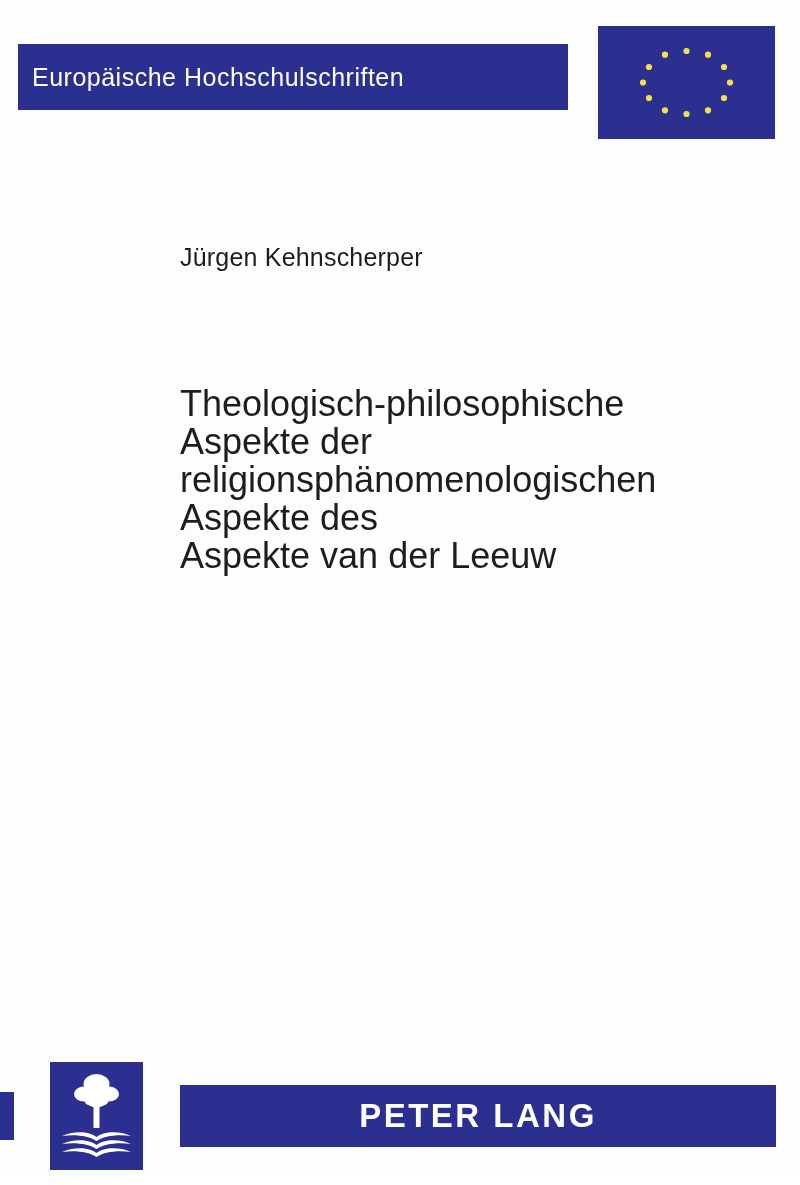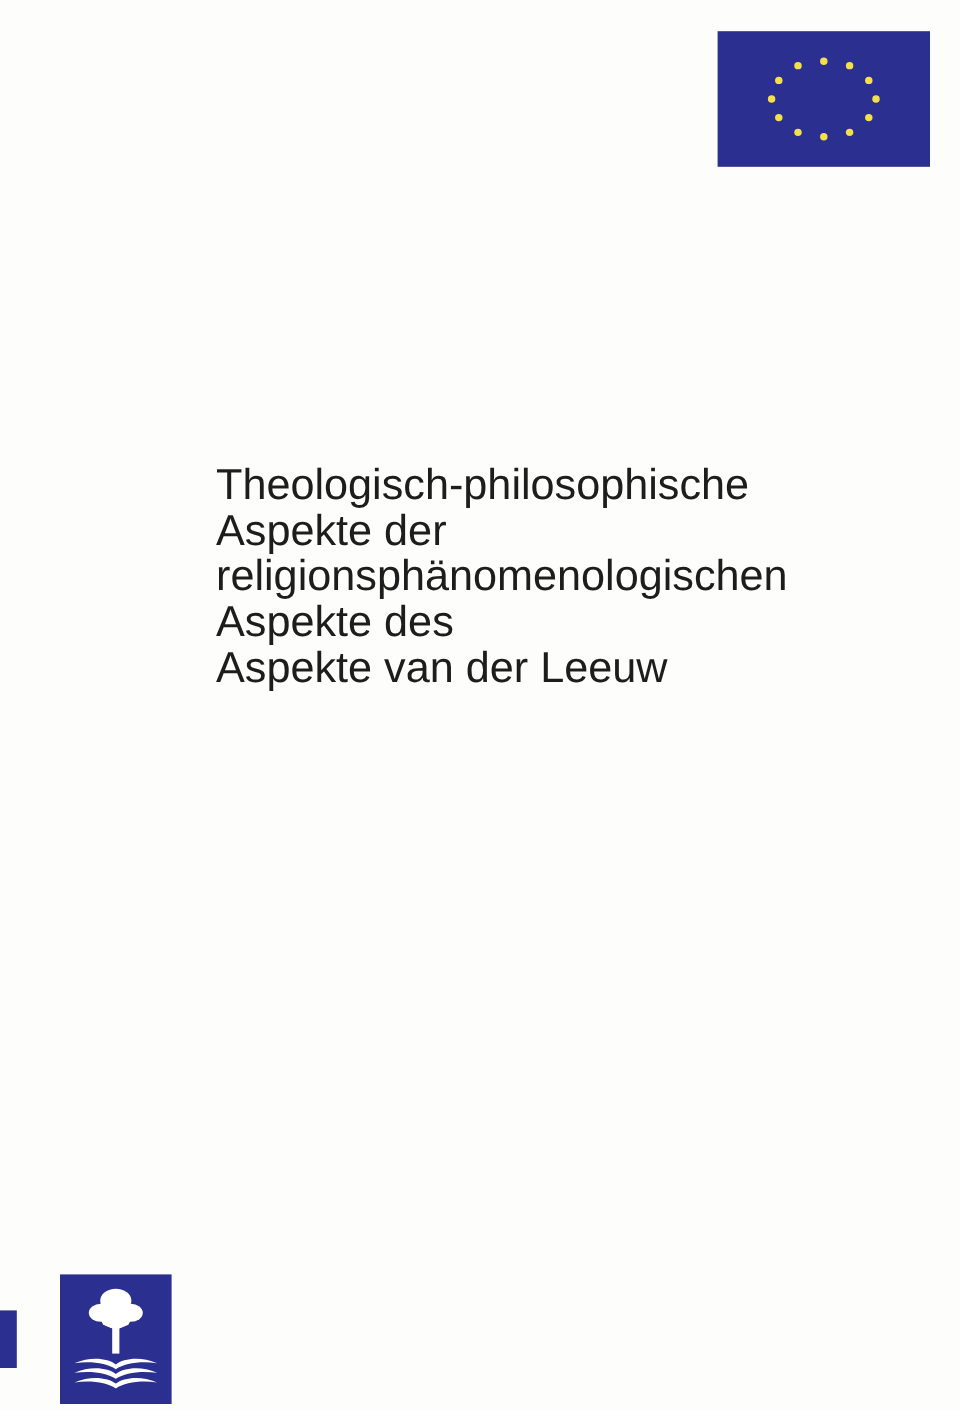--- a/index.html
+++ b/index.html
@@ -127,40 +127,44 @@
     width: 800px;
     height: 10px;
     background: #ffffff;
   }
 </style>
 </head>
 <body>
 
 <div class="cover">
 
+  <div class="series-banner">
+    <span class="series-banner-text">Europäische Hochschulschriften</span>
+  </div>
 
   <div class="eu-flag">
     <svg class="eu-stars" viewBox="0 0 177 113">
       <g fill="#f5e04b">
         <circle cx="88.5" cy="25" r="3.1"></circle>
         <circle cx="110" cy="28.7" r="3.1"></circle>
         <circle cx="126" cy="41" r="3.1"></circle>
         <circle cx="132" cy="56.5" r="3.1"></circle>
         <circle cx="126" cy="72" r="3.1"></circle>
         <circle cx="110" cy="84.3" r="3.1"></circle>
         <circle cx="88.5" cy="88" r="3.1"></circle>
         <circle cx="67" cy="84.3" r="3.1"></circle>
         <circle cx="51" cy="72" r="3.1"></circle>
         <circle cx="45" cy="56.5" r="3.1"></circle>
         <circle cx="51" cy="41" r="3.1"></circle>
         <circle cx="67" cy="28.7" r="3.1"></circle>
       </g>
     </svg>
   </div>
 
+  <div class="author">Jürgen Kehnscherper</div>
 
   <div class="title">
     <span class="title-line">Theologisch-philosophische</span>
     <span class="title-line">Aspekte der</span>
     <span class="title-line">religionsphänomenologischen</span>
     <span class="title-line">Aspekte des</span>
     <span class="title-line">Aspekte van der Leeuw</span>
   </div>
 
   <div class="left-edge-tab"></div>
@@ -179,15 +183,18 @@
         <path d="M46 46 L34 38 L36 42 Z"></path>
         <path d="M47 46 L59 38 L57 42 Z"></path>
 
         <path d="M12 74 C26 68 40 70 46.5 75 C53 70 67 68 81 74 C67 72 54 74 46.5 79 C39 74 26 72 12 74 Z"></path>
         <path d="M12 82 C26 76 40 78 46.5 83 C53 78 67 76 81 82 C67 80 54 82 46.5 87 C39 82 26 80 12 82 Z"></path>
         <path d="M12 90 C26 84 40 86 46.5 91 C53 86 67 84 81 90 C67 88 54 90 46.5 95 C39 90 26 88 12 90 Z"></path>
       </g>
     </svg>
   </div>
 
+  <div class="pub-banner">
+    <span class="pub-banner-text">PETER LANG</span>
+  </div>
 
   <div class="bottom-strip"></div>
 </div>
 
 </body></html>

